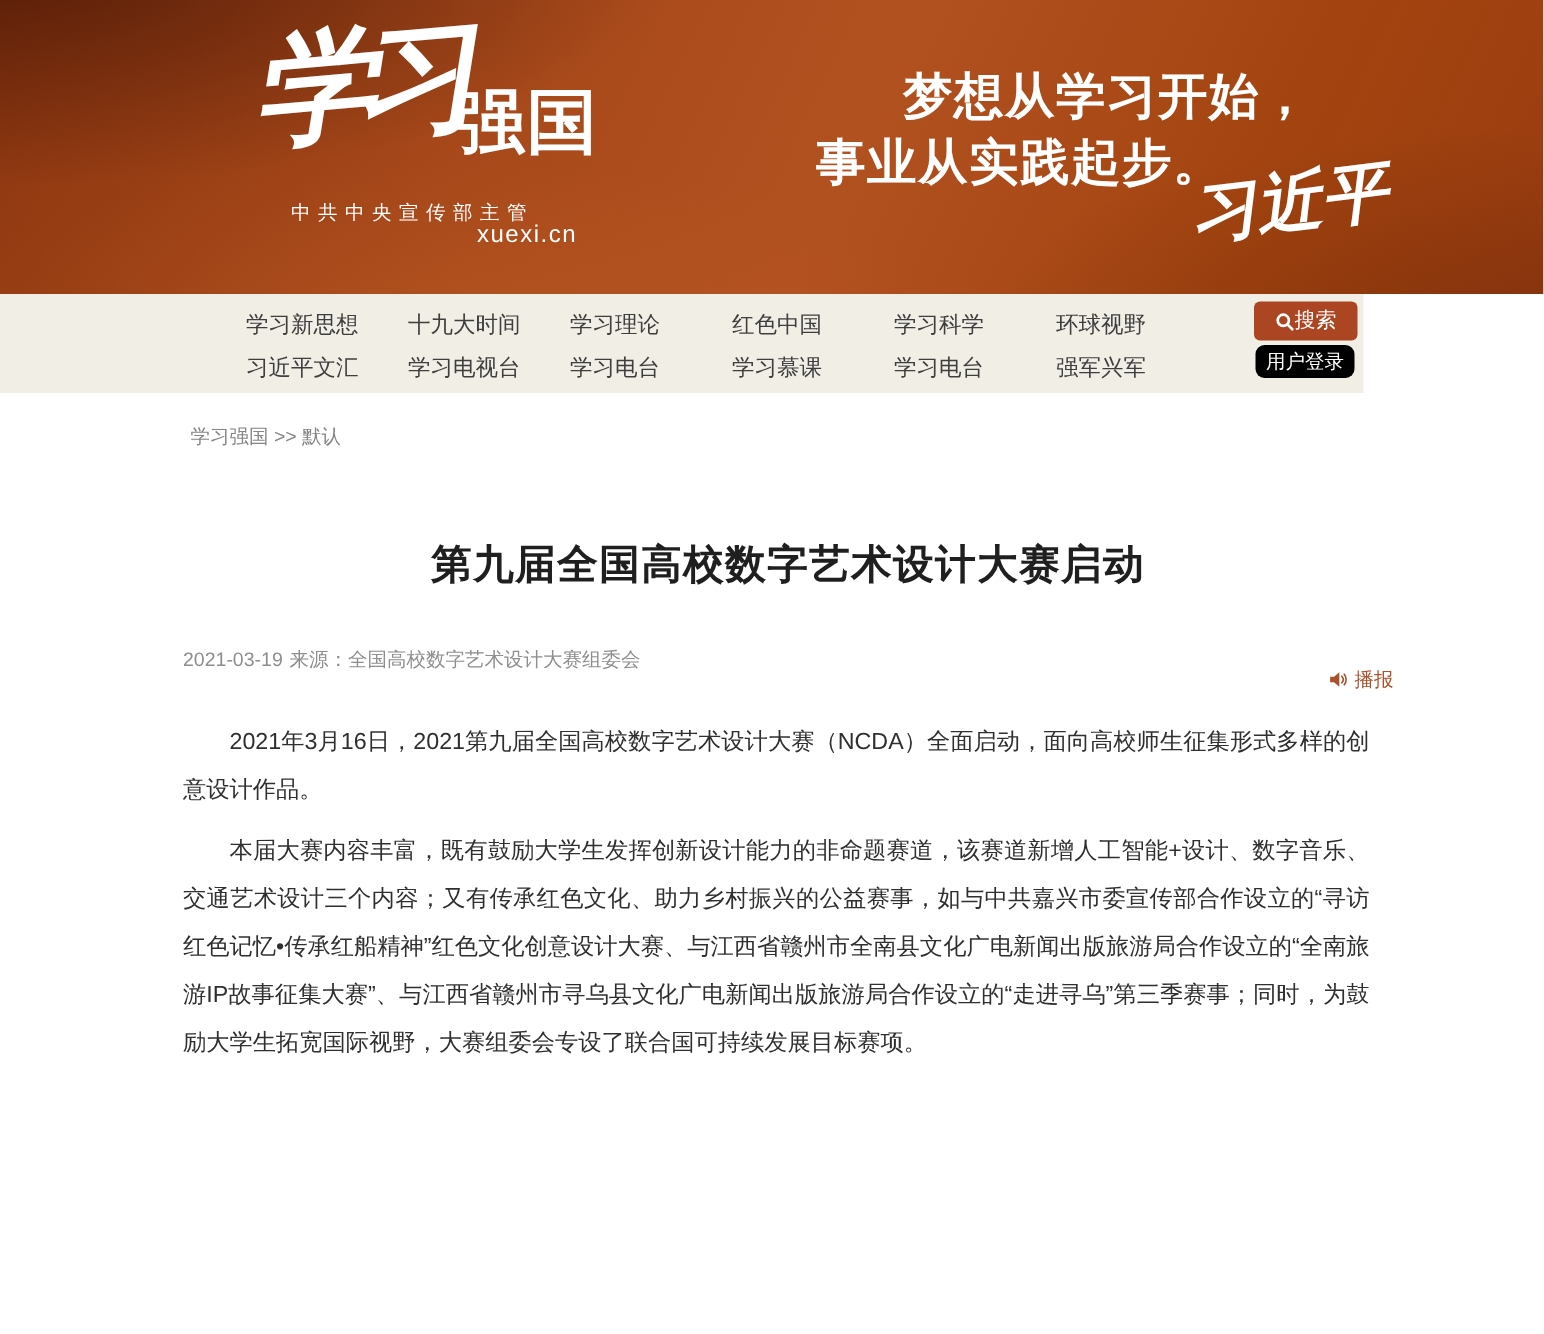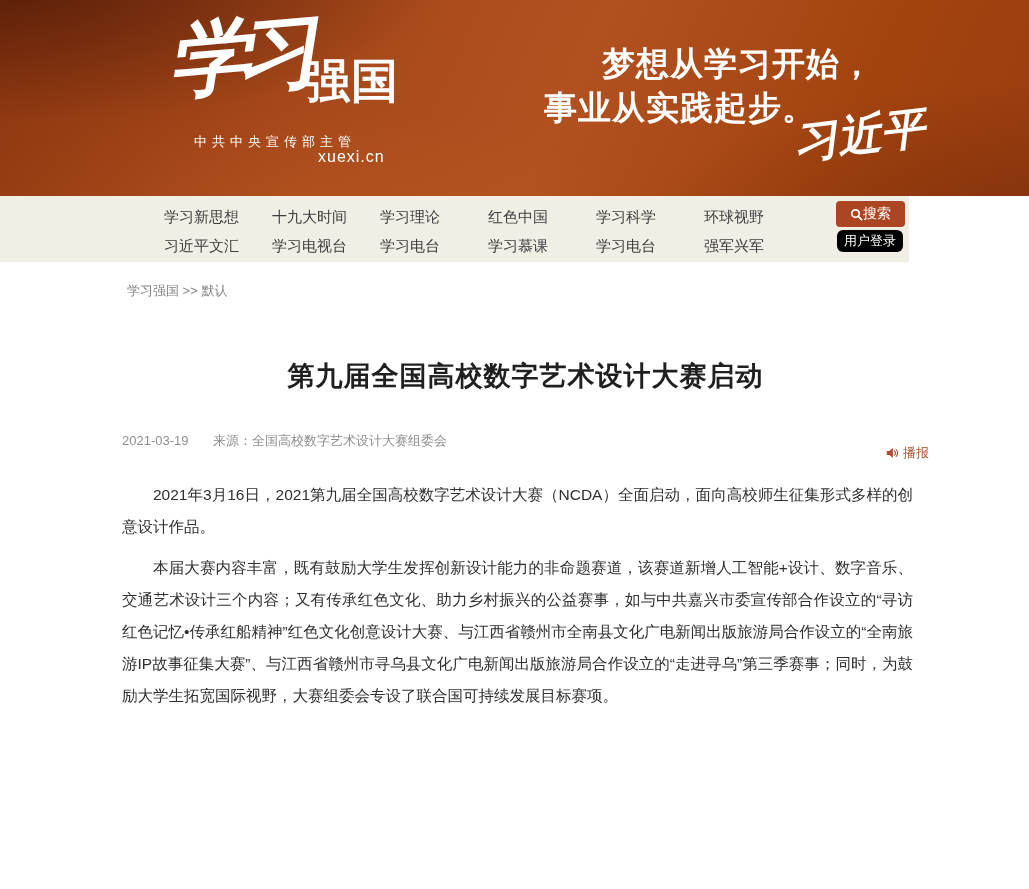--- a/index.html
+++ b/index.html
@@ -79,21 +79,21 @@
   }
 
   
   .article { width:807px; margin:0 0 0 122px; }
   .title {
     margin-top:58px; text-align:center;
     font-size:27px; font-weight:bold; color:#1f1f1f; letter-spacing:1px;
   }
   .meta-row { position:relative; margin-top:37px; height:28px; }
   .meta-date, .meta-label, .meta-source { font-size:13px; color:#8e8e8e; }
-  .meta-source-wrap { margin-left:20px; }
+  .meta-source-wrap { }
   .broadcast {
     position:absolute; right:0; top:13px;
     display:flex; align-items:center; gap:4px;
     color:#a8512b; font-size:13px; cursor:pointer;
   }
   .body-text { margin-top:20px; }
   .body-text p {
     font-size:15.5px; color:#2f2f2f; line-height:32px;
     text-indent:2em; text-align:justify; margin:0 16px 9px 0;
   }

